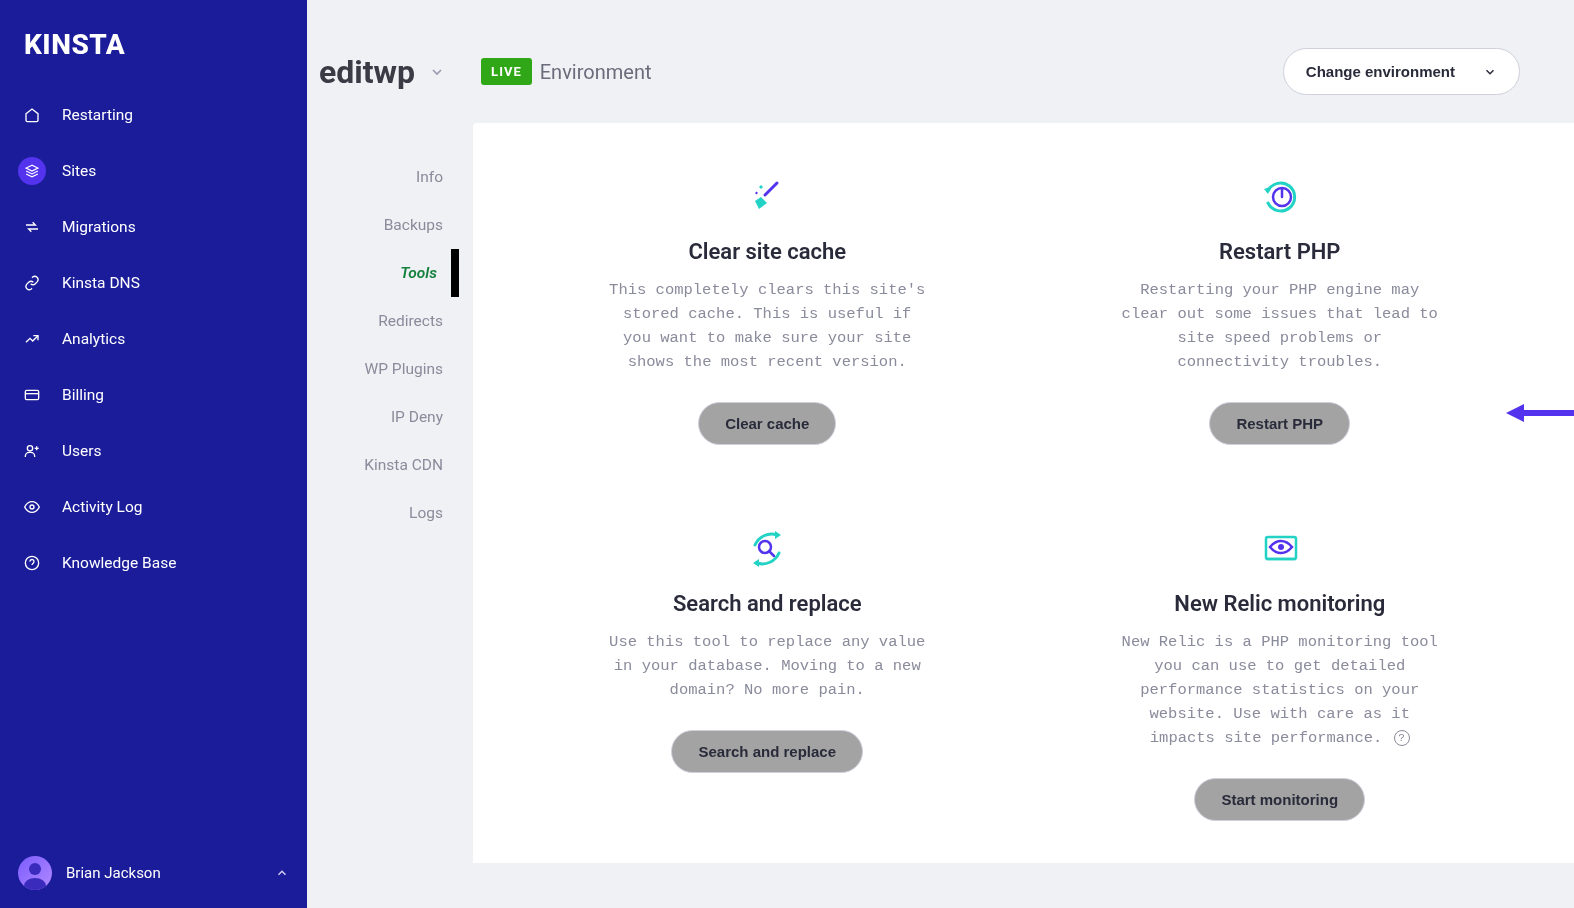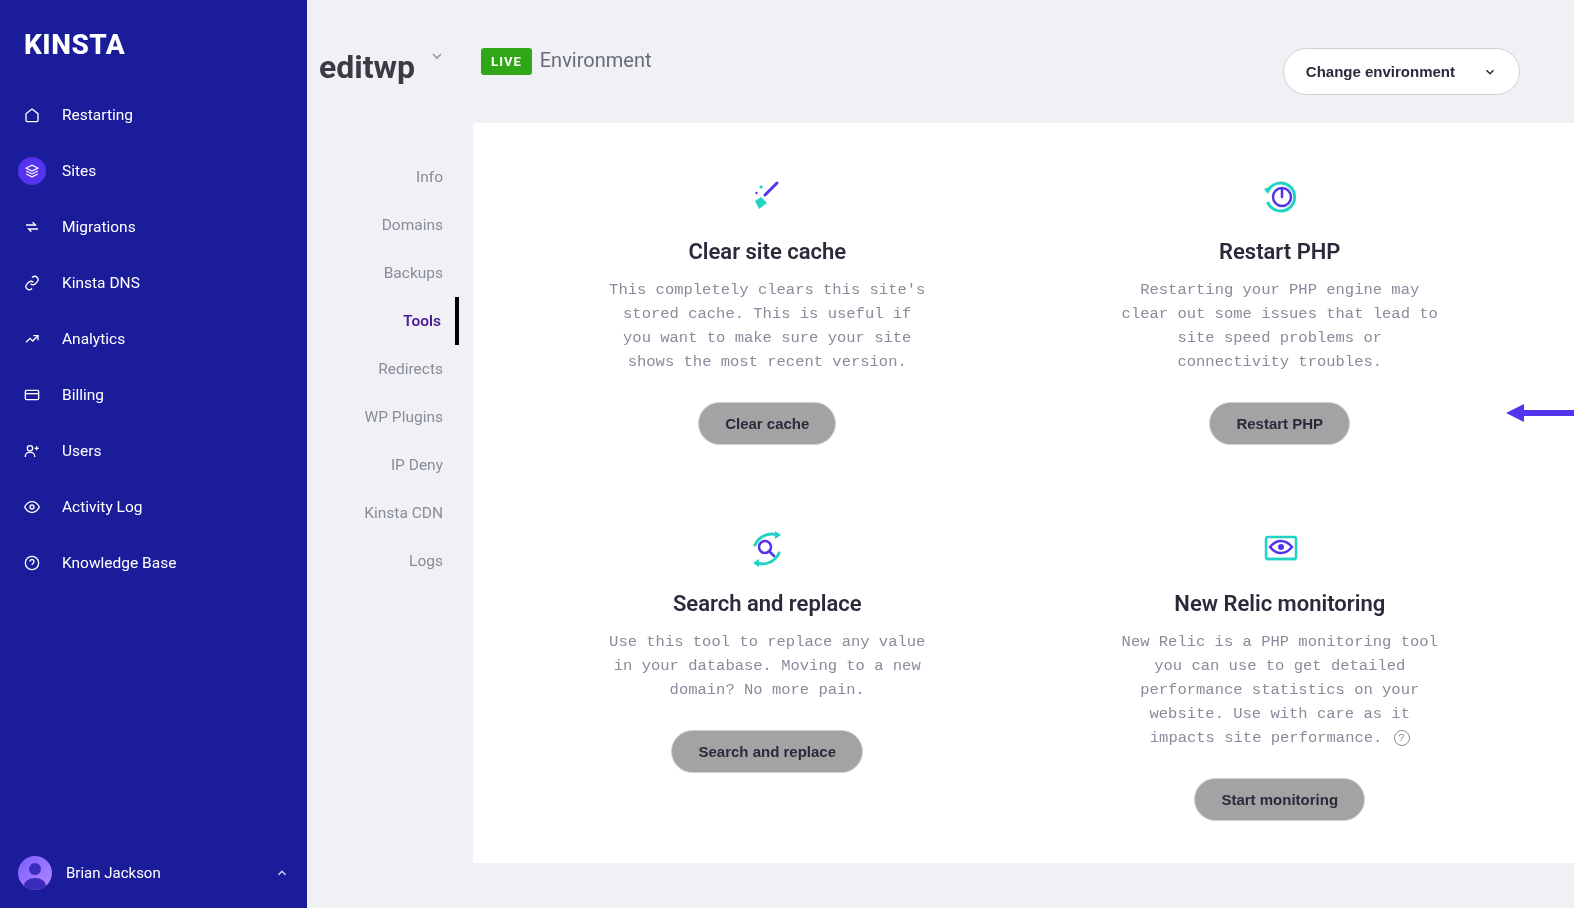--- a/index.html
+++ b/index.html
@@ -12,32 +12,32 @@
 .sidebar .nav-item { display: flex; align-items: center; padding: 14px 18px; font-size: 15.5px; color: #fff; cursor: pointer; }
 .sidebar .nav-item .icon-wrap { width: 28px; height: 28px; display: flex; align-items: center; justify-content: center; margin-right: 16px; }
 .sidebar .nav-item.active .icon-wrap { background: #5333ed; border-radius: 50%; }
 .sidebar .user-footer { display: flex; align-items: center; padding: 18px 18px; }
 .sidebar .avatar { width: 34px; height: 34px; border-radius: 50%; background: linear-gradient(135deg, #7a5cff, #b38aff); display:flex; align-items:center; justify-content:center; margin-right: 14px; overflow:hidden; }
 .sidebar .user-name { font-size: 15px; color: #fff; flex: 1; }
 .sidebar .chevron-up { color: #aab; }
 
 .main { margin-left: 265px; padding: 0; }
 
-.topbar { display: flex; align-items: flex-start; padding: 48px 54px 28px 54px; }
+.topbar { display: flex; align-items: center; padding: 48px 54px 28px 54px; }
 .topbar .site-name { font-size: 32px; font-weight: 700; color: #3a3b45; margin-right: 14px; }
 .topbar .dropdown-caret { color: #9a9bb0; margin-right: 36px; }
 .live-badge { background: #2fa717; color: #fff; font-size: 13px; font-weight: 700; letter-spacing: 1px; padding: 6px 10px; border-radius: 3px; margin-right: 8px; }
 .env-label { font-size: 20px; color: #6a6b7b; }
 .change-env-btn { margin-left: auto; background: #fff; border: 1px solid #cfd0dc; border-radius: 28px; padding: 14px 22px; font-size: 15px; font-weight: 600; color: #2a2b3a; display: flex; align-items: center; cursor: pointer; }
 .change-env-btn .caret { margin-left: 28px; }
 
 .content-row { display: flex; padding: 0 0 0 54px; }
 .sub-nav { width: 140px; padding-top: 30px; }
 .sub-nav-item { text-align: right; padding: 15px 0; font-size: 15.5px; color: #8a8b9b; cursor: pointer; padding-right: 14px; border-right: 2px solid transparent; }
-.sub-nav-item.active { color: #4c1d95; font-weight: 600; border-right: 4px solid #000000; }
+.sub-nav-item.active { color: #15803d; font-weight: 600; border-right: 8px solid #000000; font-style: italic; }
 
 .panel { flex: 1; background: #fff; margin-left: 14px; border-radius: 4px 0 0 0; padding: 50px 68px 20px 68px; min-height: 740px; }
 .cards { display: grid; grid-template-columns: 1fr 1fr; gap: 80px 60px; }
 .card { text-align: center; position: relative; }
 .card .card-icon { height: 48px; display: flex; align-items: center; justify-content: center; margin-bottom: 18px; }
 .card h3 { font-size: 22px; font-weight: 600; color: #2a2b3a; margin-bottom: 14px; }
 .card p { font-size: 15.5px; line-height: 1.55; color: #8a8b9b; margin-bottom: 28px; max-width: 320px; margin-left: auto; margin-right: auto; font-family: Liberation Mono, monospace; }
 .pill-btn { border: 1px solid #cfd0dc; background: #a3a3a3; border-radius: 24px; padding: 12px 26px; font-size: 15px; font-weight: 600; color: #2a2b3a; cursor: pointer; }
 .arrow-annotation { position: absolute; right: -100px; top: 225px; }
 .q-icon { display:inline-flex; width:16px; height:16px; border:1.5px solid #8a8b9b; border-radius:50%; align-items:center; justify-content:center; font-size:11px; color:#8a8b9b; vertical-align:middle; margin-left:2px; }
@@ -169,21 +169,20 @@
           <svg width="14" height="14" viewBox="0 0 24 24" fill="none" stroke="#2a2b3a" stroke-width="2.5">
             <polyline points="6 9 12 15 18 9"></polyline>
           </svg>
         </span>
     </button>
   </div>
 
   <div class="content-row">
     <div class="sub-nav">
       <div class="sub-nav-item">Info</div>
-      <div class="sub-nav-item">Domains</div>
       <div class="sub-nav-item">Backups</div>
       <div class="sub-nav-item active">Tools</div>
       <div class="sub-nav-item">Redirects</div>
       <div class="sub-nav-item">WP Plugins</div>
       <div class="sub-nav-item">IP Deny</div>
       <div class="sub-nav-item">Kinsta CDN</div>
       <div class="sub-nav-item">Logs</div>
     </div>
 
     <div class="panel">

